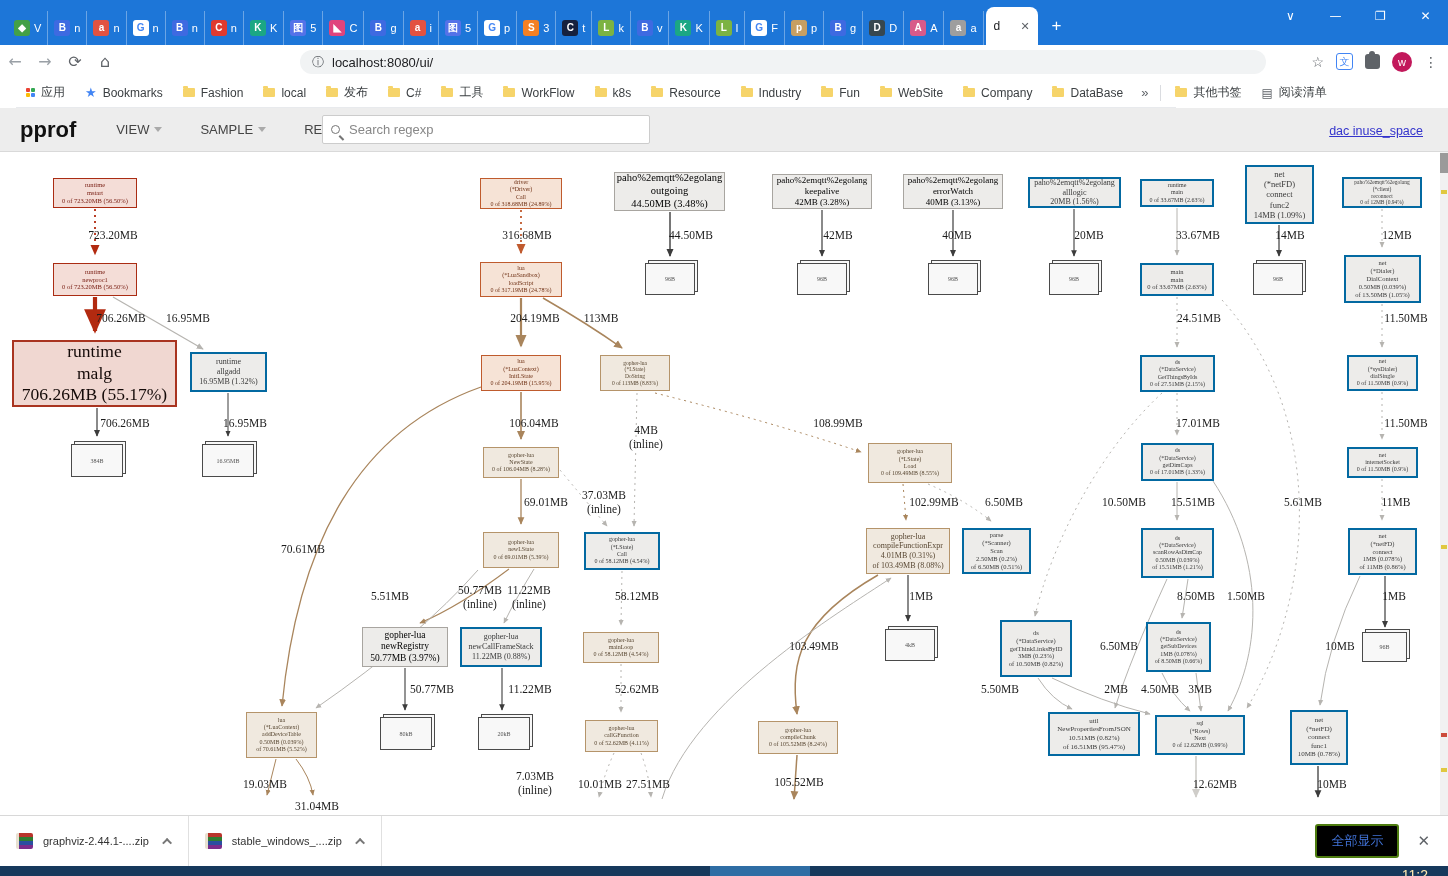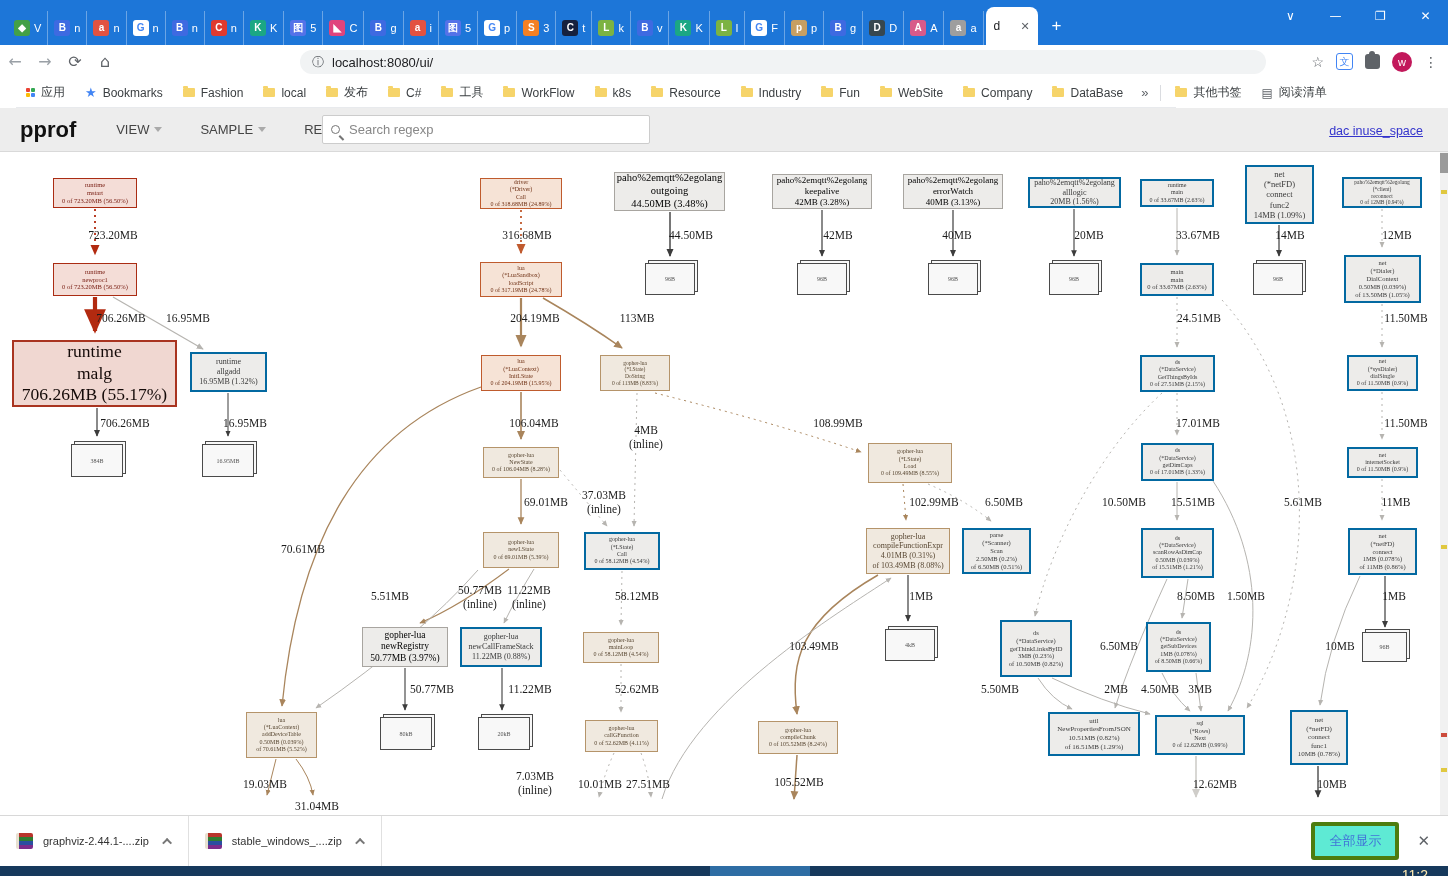--- a/index.html
+++ b/index.html
@@ -82,21 +82,21 @@
   .sbmark{position:absolute;right:1px;width:6px;height:4px;z-index:4}
 
   
   .dlbar{position:absolute;left:0;top:815px;width:1448px;height:51px;background:#fff;border-top:1px solid #d8d8d8;display:flex;align-items:center;z-index:5}
   .dlitem{display:flex;align-items:center;gap:10px;padding:0 16px;height:100%;cursor:pointer}
   .raricon{width:17px;height:16px;border-radius:2px;background:linear-gradient(#b9342c 0 25%,#2e7d32 25% 50%,#2b4fa0 50% 75%,#7b2d8b 75% 100%);border-left:3px solid #e8e0d0}
   .dlname{font-size:11px;color:#333}
   .chevup{width:7px;height:7px;border-left:2px solid #777;border-top:2px solid #777;transform:rotate(45deg) translateY(2px);margin-left:6px}
   .dlsep{width:1px;height:51px;background:#e0e0e0}
   .dlright{margin-left:auto;display:flex;align-items:center;gap:18px;padding-right:18px}
-  .showall{border:4px solid #4d7c0f;border-radius:3px;padding:6px 14px;color:#4173d8;font-size:13px;cursor:pointer;background:#5eead4}
+  .showall{border:2px solid #4d7c0f;border-radius:3px;padding:6px 14px;color:#4173d8;font-size:13px;cursor:pointer;background:#000000}
   .dlclose{color:#5f6368;font-size:15px;cursor:pointer;font-family:"DejaVu Sans",sans-serif}
 
   
   .taskbar{position:absolute;left:0;top:866px;width:1448px;height:10px;background:#16395c;z-index:6;overflow:hidden}
   .taskseg{position:absolute;left:710px;top:0;width:100px;height:10px;background:#2e6da4}
   .taskclock{position:absolute;right:20px;top:1px;color:#ffe9b0;font-size:14px}
 </style>
 </head>
 <body>
 
@@ -390,21 +390,21 @@
       </div>
       <div class="gnode n-tan" style="left: 758px; top: 721px; width: 80px; height: 33px; font-size: 6px;">
         <div>gopher-lua</div>
         <div>compileChunk</div>
         <div>0 of 105.52MB (8.24%)</div>
       </div>
       <div class="gnode n-gray" style="left: 1048px; top: 712px; width: 92px; height: 44px; font-size: 7px;">
         <div>util</div>
         <div>NewPropertiesFromJSON</div>
         <div>10.51MB (0.82%)</div>
-        <div>of 16.51MB (1.29%)</div>
+        <div>of 16.51MB (95.47%)</div>
       </div>
       <div class="gnode n-gray" style="left: 1155px; top: 715px; width: 90px; height: 40px; font-size: 6px;">
         <div>sql</div>
         <div>(*Rows)</div>
         <div>Next</div>
         <div>0 of 12.62MB (0.99%)</div>
       </div>
       <div class="gnode n-gray" style="left: 1290px; top: 710px; width: 58px; height: 55px; font-size: 7px;">
         <div>net</div>
         <div>(*netFD)</div>
@@ -428,21 +428,21 @@
       <div class="elabel" style="left: 691px; top: 229px;">44.50MB</div>
       <div class="elabel" style="left: 838px; top: 229px;">42MB</div>
       <div class="elabel" style="left: 957px; top: 229px;">40MB</div>
       <div class="elabel" style="left: 1089px; top: 229px;">20MB</div>
       <div class="elabel" style="left: 1198px; top: 229px;">33.67MB</div>
       <div class="elabel" style="left: 1290px; top: 229px;">14MB</div>
       <div class="elabel" style="left: 1397px; top: 229px;">12MB</div>
       <div class="elabel" style="left: 121px; top: 312px;">706.26MB</div>
       <div class="elabel" style="left: 188px; top: 312px;">16.95MB</div>
       <div class="elabel" style="left: 535px; top: 312px;">204.19MB</div>
-      <div class="elabel" style="left: 601px; top: 312px; margin-left: 36px;">113MB</div>
+      <div class="elabel" style="left: 601px; top: 312px;">113MB</div>
       <div class="elabel" style="left: 1199px; top: 312px;">24.51MB</div>
       <div class="elabel" style="left: 1406px; top: 312px;">11.50MB</div>
       <div class="elabel" style="left: 125px; top: 417px;">706.26MB</div>
       <div class="elabel" style="left: 245px; top: 417px;">16.95MB</div>
       <div class="elabel" style="left: 534px; top: 417px;">106.04MB</div>
       <div class="elabel" style="left: 646px; top: 424px;">4MB<div>(inline)</div></div>
       <div class="elabel" style="left: 838px; top: 417px;">108.99MB</div>
       <div class="elabel" style="left: 1198px; top: 417px;">17.01MB</div>
       <div class="elabel" style="left: 1406px; top: 417px;">11.50MB</div>
       <div class="elabel" style="left: 546px; top: 496px;">69.01MB</div>

